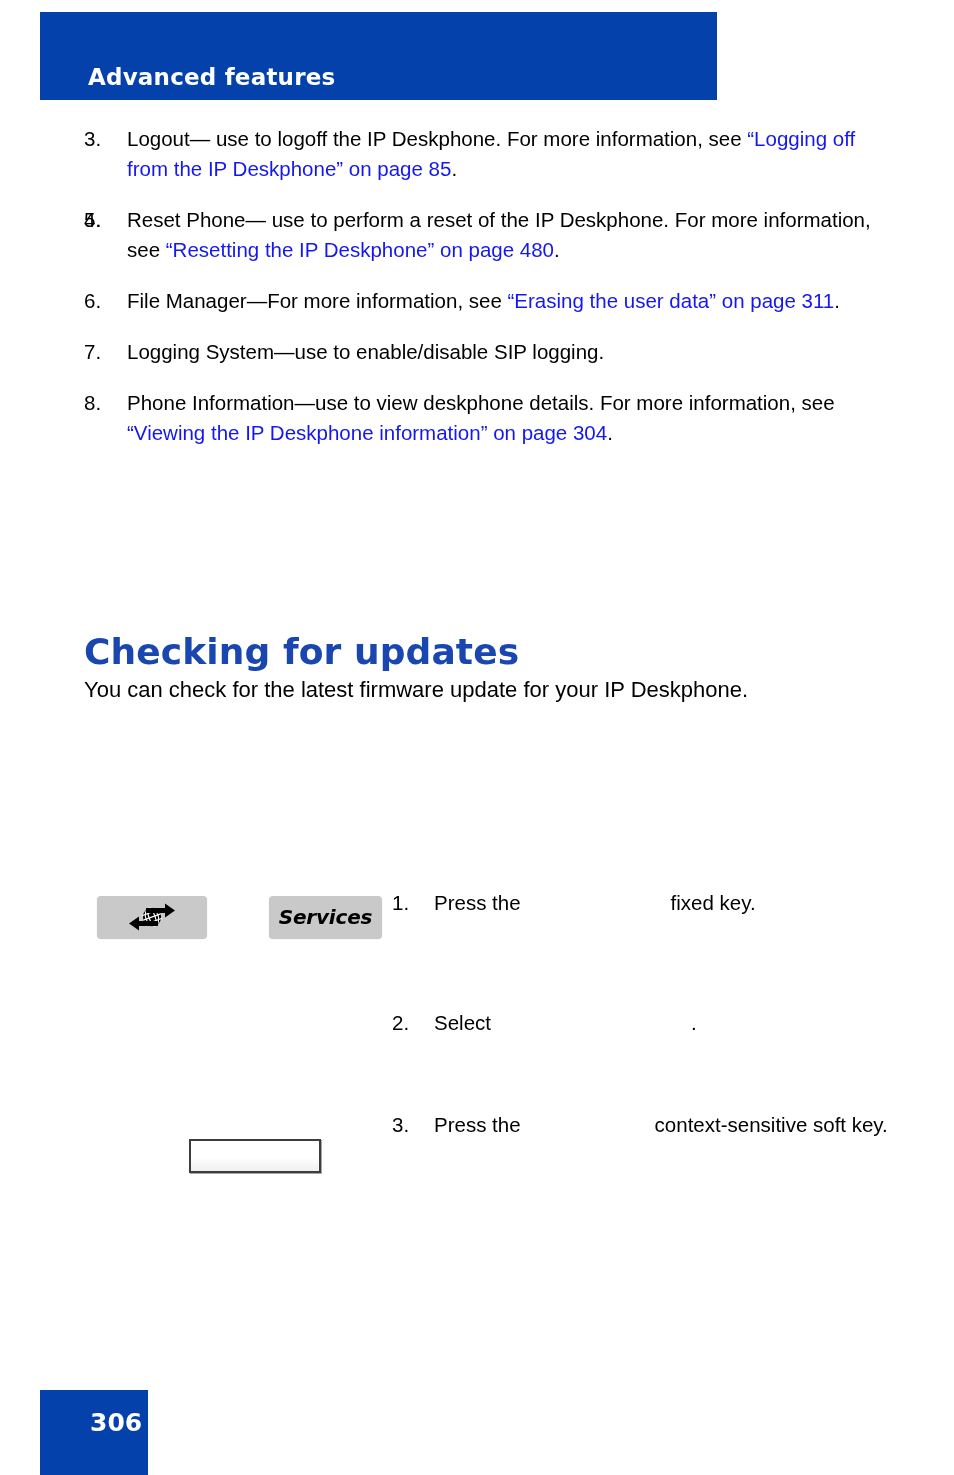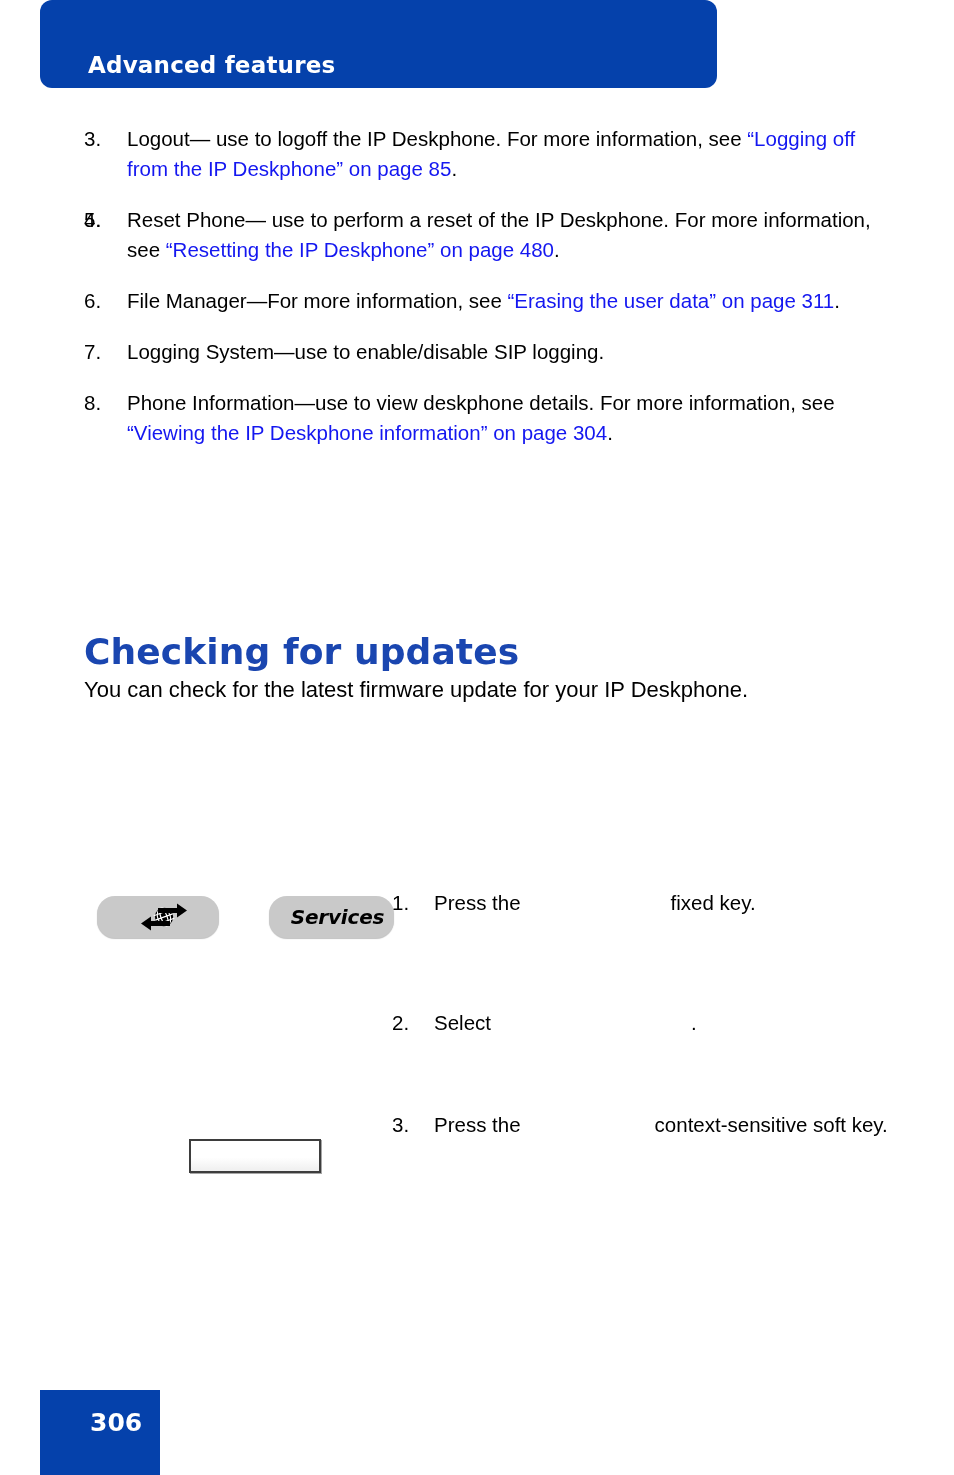--- a/index.html
+++ b/index.html
@@ -13,25 +13,24 @@
     position: relative;
     font-family: "Liberation Sans", sans-serif;
     color: #000000;
     overflow: hidden;
   }
 
   
   .header-band {
     position: absolute;
     left: 40px;
-    top: 0;
+    top: 12px;
     width: 677px;
     height: 88px;
     background: #0541ab;
-    border-radius: 12px;
   }
   .header-title {
     position: absolute;
     left: 48px;
     bottom: 10px;
     color: #ffffff;
     font-size: 23px;
     font-weight: bold;
     letter-spacing: 0.2px;
     font-family: "DejaVu Sans", sans-serif;
@@ -133,26 +132,25 @@
   .gap {
     display: inline-block;
   }
   .gap-1 { width: 150px; }
   .gap-2 { width: 200px; }
   .gap-3 { width: 134px; }
 
   
   .key-gray {
     background: #c9c9c9;
-    border-radius: 18px;
+    border-radius: 4px;
     box-shadow: 0 1px 1px rgba(0,0,0,0.25);
     display: flex;
     align-items: center;
     justify-content: center;
-    padding-left: 12px;
   }
   .key-globe {
     width: 110px;
     height: 42px;
   }
   .key-services {
     width: 113px;
     height: 42px;
   }
   .key-services .key-label {
@@ -169,21 +167,21 @@
     background: linear-gradient(180deg, #ffffff 0%, #ffffff 55%, #efefef 100%);
     border: 2px solid #3d3d3d;
     box-shadow: 1px 1px 0 rgba(0,0,0,0.35);
   }
 
   
   .footer-band {
     position: absolute;
     left: 40px;
     top: 1390px;
-    width: 120px;
+    width: 108px;
     height: 85px;
     background: #0541ab;
   }
   .footer-page {
     position: absolute;
     left: 50px;
     top: 18px;
     color: #ffffff;
     font-size: 25px;
     font-weight: bold;

